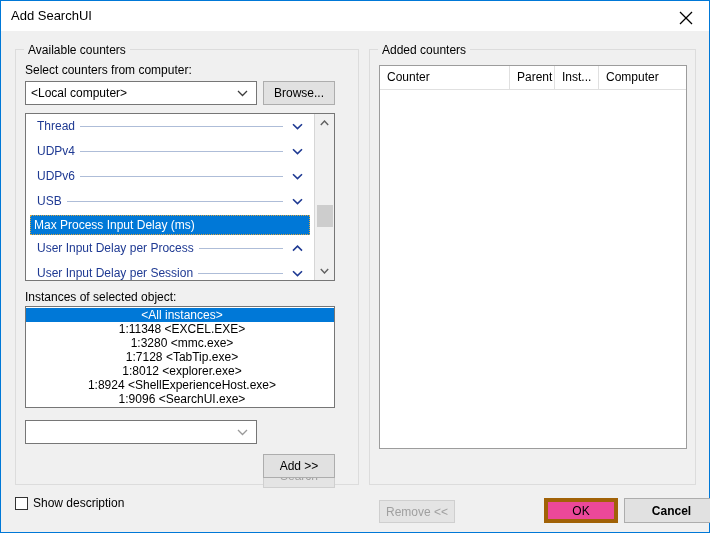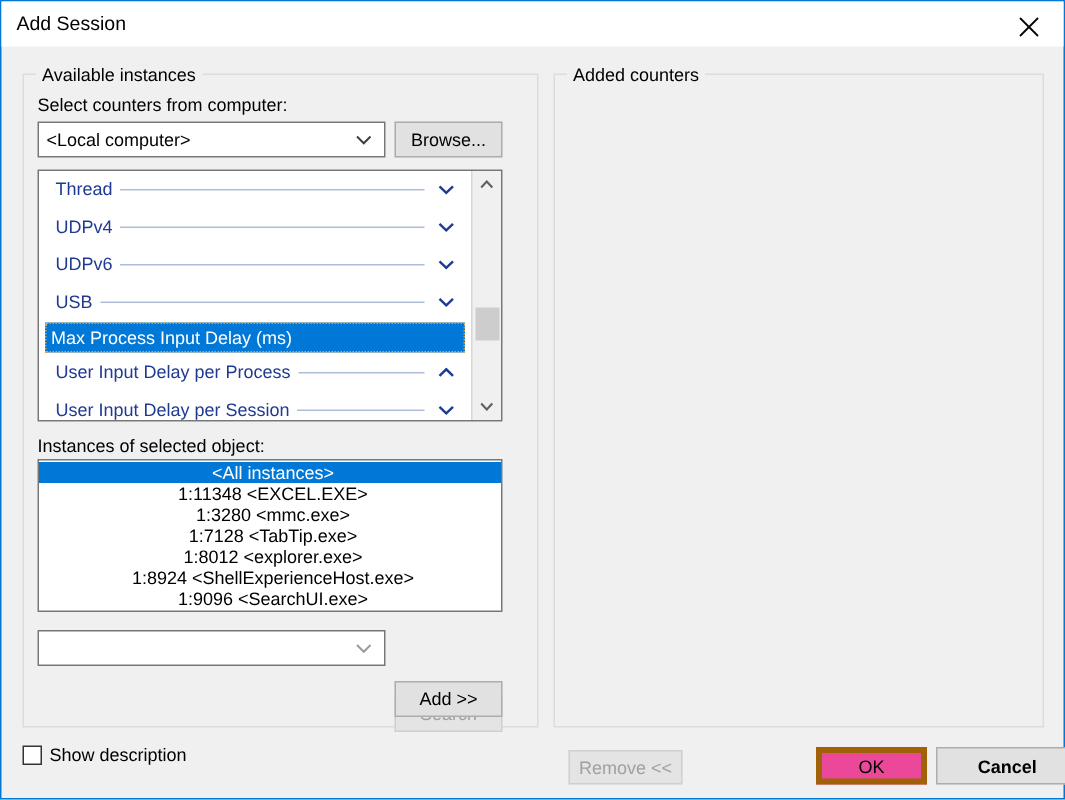--- a/index.html
+++ b/index.html
@@ -292,31 +292,31 @@
     font-size: 12px;
     white-space: nowrap;
   }
 </style>
 </head>
 <body>
 
 <div class="dialog">
 
   <div class="titlebar">
-    <div class="title-text">Add Session</div>
+    <div class="title-text">Add SearchUI</div>
     <div class="close-btn">
       <svg width="14" height="14" viewBox="0 0 14 14">
         <line x1="1" y1="1" x2="13" y2="13" stroke="#000" stroke-width="1.2"></line>
         <line x1="13" y1="1" x2="1" y2="13" stroke="#000" stroke-width="1.2"></line>
       </svg>
     </div>
   </div>
 
   <div class="groupbox" style="left:14px; top:48px; width:344px; height:436px;">
-    <div class="group-legend">Available instances</div>
+    <div class="group-legend">Available counters</div>
   </div>
 
   <div class="plain-label" style="left:24px; top:62px;">Select counters from computer:</div>
 
   <div class="combo" style="left:24px; top:80px; width:232px; height:24px;">
     <div class="combo-text">&lt;Local computer&gt;</div>
     <svg class="combo-arrow" width="11" height="7" viewBox="0 0 11 7">
       <polyline points="1,1 5.5,5.5 10,1" fill="none" stroke="#3c3c3c" stroke-width="1.3"></polyline>
     </svg>
   </div>
@@ -416,20 +416,29 @@
   </button>
 
   <button class="btn" style="left:262px; top:453px; width:72px; height:24px;">
     <span>Add &gt;&gt;</span>
   </button>
 
   <div class="groupbox" style="left:368px; top:48px; width:327px; height:436px;">
     <div class="group-legend">Added counters</div>
   </div>
 
+  <div class="tablebox" style="left:378px; top:64px; width:308px; height:384px;">
+    <div class="tbl-header" id="tbl-header">
+        <div class="tbl-th" style="left: 0px; width: 130px;">Counter</div>
+        <div class="tbl-th" style="left: 130px; width: 45px;">Parent</div>
+        <div class="tbl-th" style="left: 175px; width: 44px;">Inst...</div>
+        <div class="tbl-th" style="left: 219px; width: 93px;">Computer</div>
+      </div>
+    <div id="tbl-body" style="position:absolute;left:0;top:24px;right:0;bottom:0;"></div>
+  </div>
 
   <button class="btn disabled" style="left:378px; top:455px; width:76px; height:23px;">
     <span>Remove &lt;&lt;</span>
   </button>
 
   <div class="checkbox-wrap" style="left:14px; top:496px;">
     <div class="cb-box"></div>
     <div class="cb-label">Show description</div>
   </div>
 

